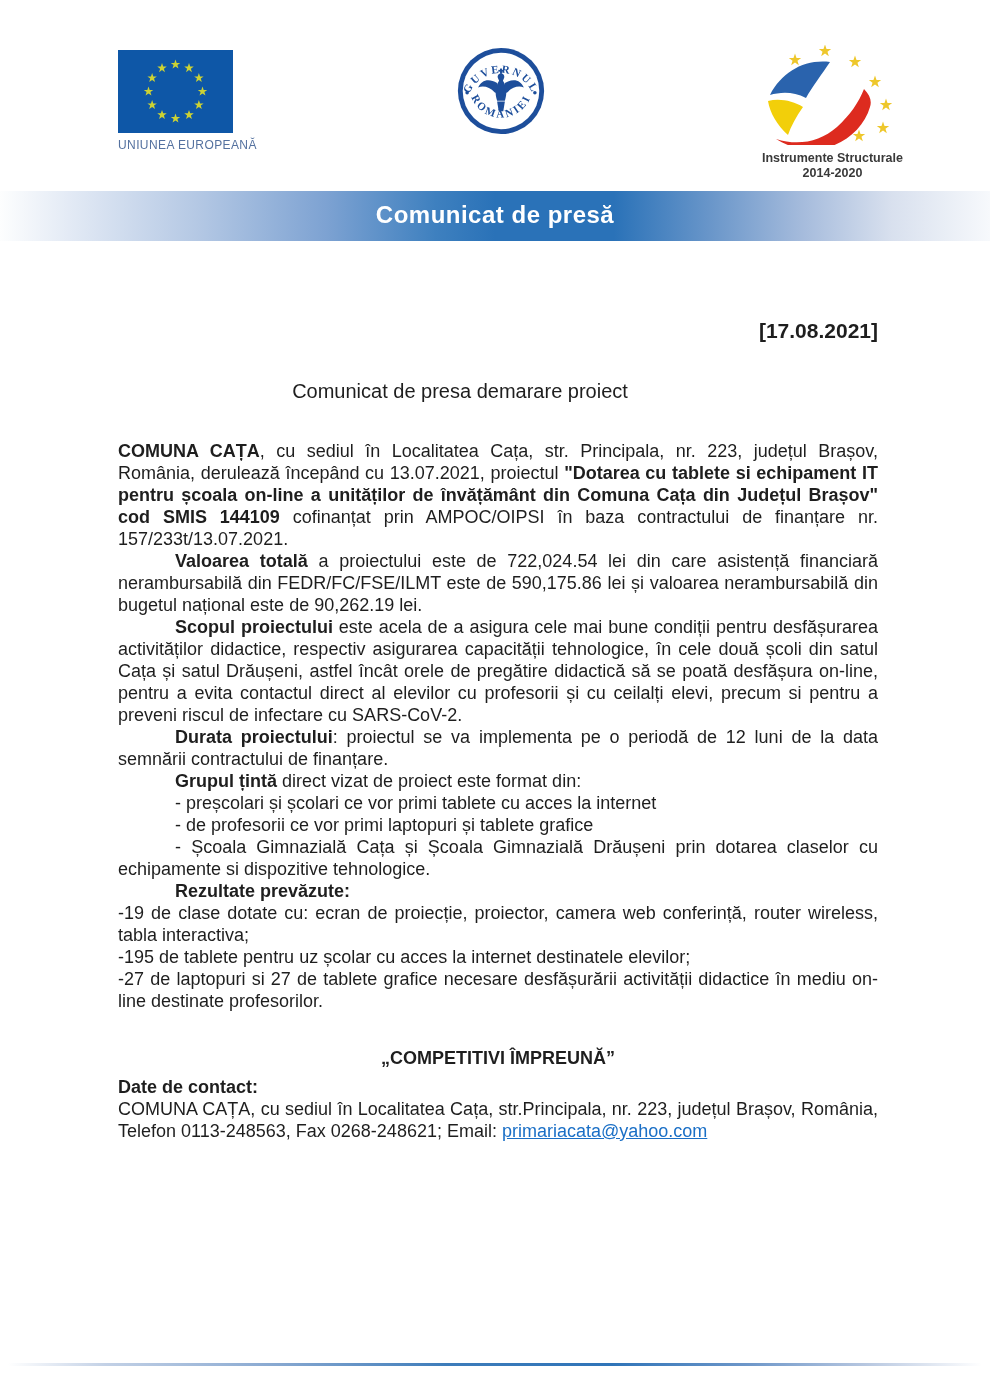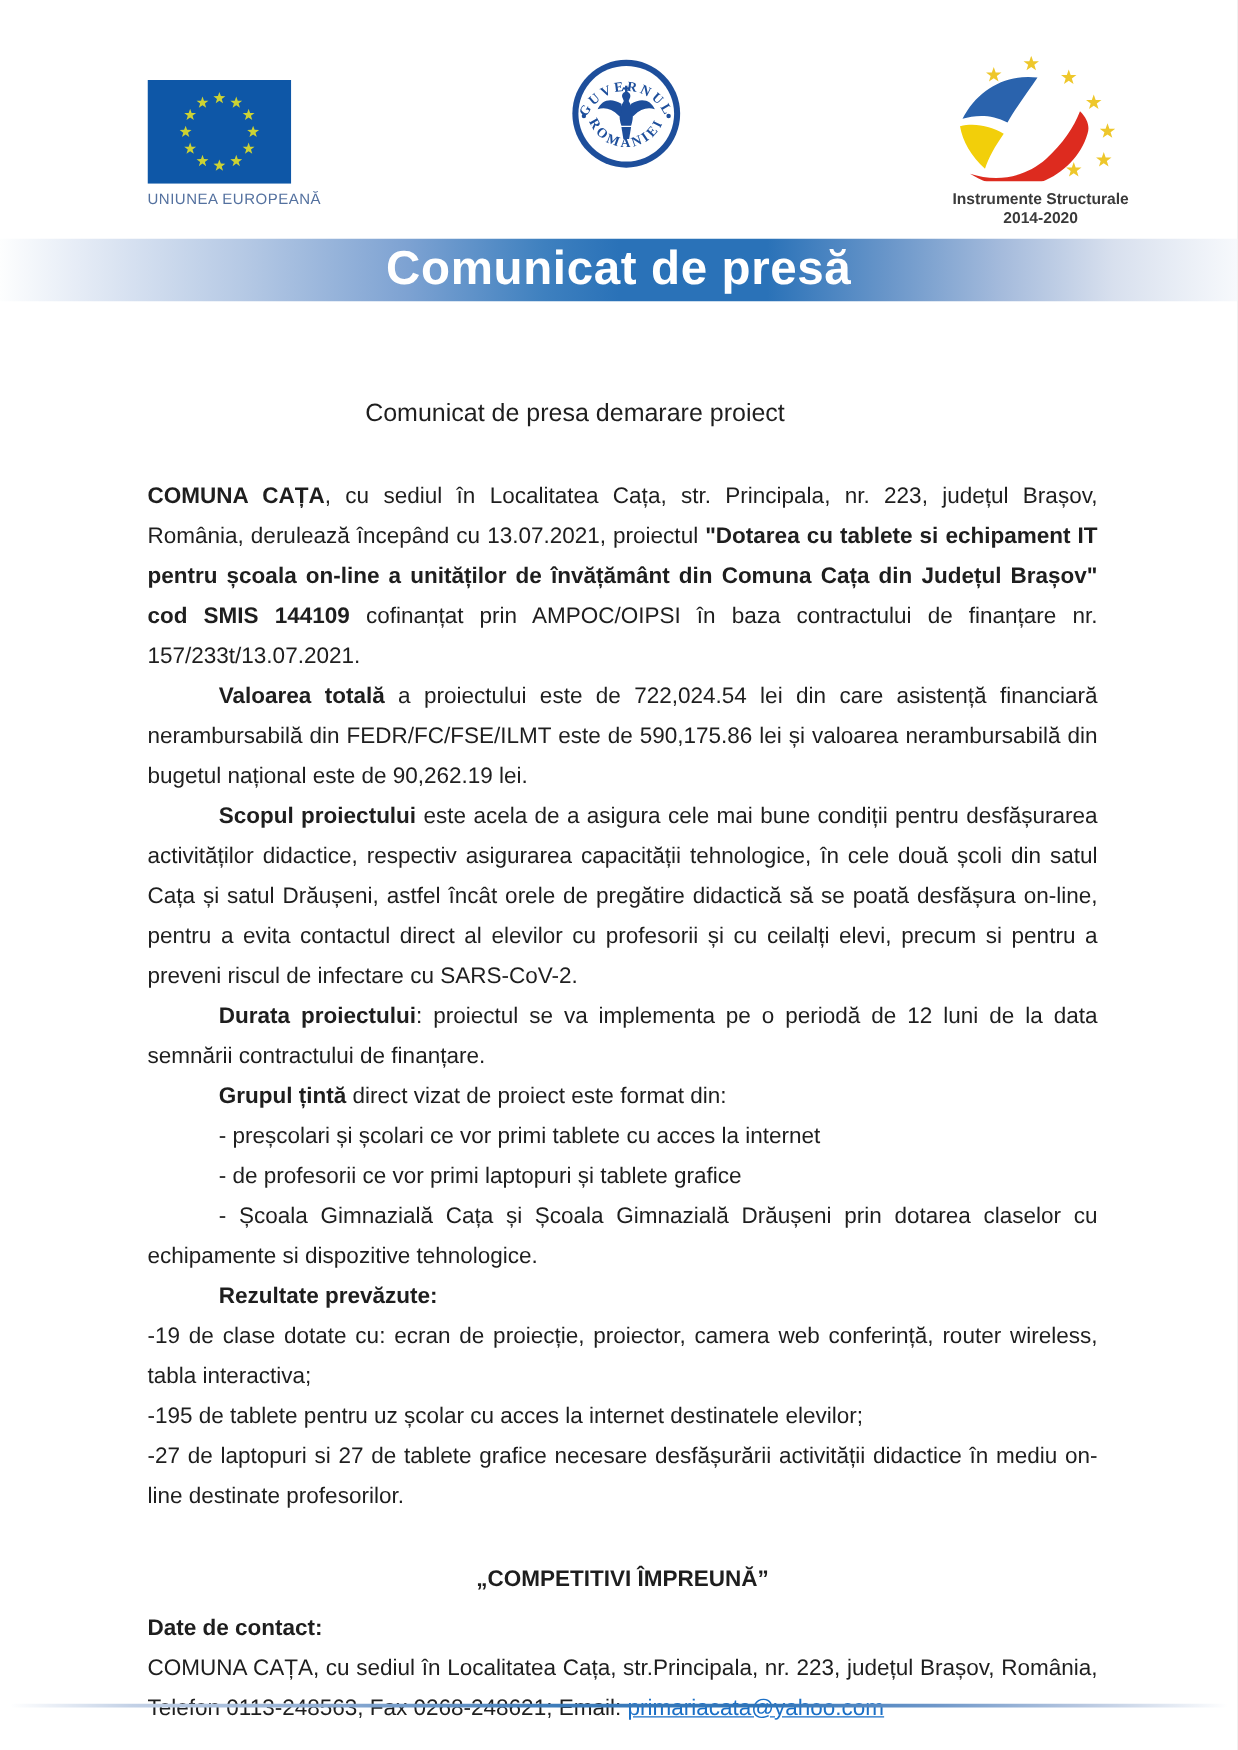--- a/index.html
+++ b/index.html
@@ -4,21 +4,21 @@
 <style>
   html,body { margin:0; padding:0; background:#e8e8e8; }
   .page {
     position:relative; width:990px; height:1400px; margin:0 auto;
     background:#ffffff; overflow:hidden;
     font-family:"Liberation Sans", sans-serif;
     color:var(--text, #1e1e1e);
   }
 
   
-  .eu-logo { position:absolute; left:118px; top:64px; width:115px; text-align:center; }
+  .eu-logo { position:absolute; left:118px; top:50px; width:115px; text-align:center; }
   .eu-logo svg { display:block; }
   .eu-caption { margin-top:5px; font-size:12px; letter-spacing:0.4px; color:var(--eu-caption-blue); white-space:nowrap; }
   .eu-star { fill:var(--eu-star-yellow); }
 
   .gov-logo { position:absolute; left:457px; top:47px; width:88px; height:88px; }
   .seal-rim { fill:var(--seal-blue); }
   .seal-band { fill:#ffffff; }
   .seal-text { fill:var(--seal-blue); font-family:"Liberation Serif", serif; font-weight:bold; font-size:12.5px; letter-spacing:2.5px; }
   .seal-eagle { fill:var(--seal-blue); }
 
@@ -32,31 +32,31 @@
   
   .banner {
     position:absolute; left:0; top:191px; width:990px; height:50px;
     background:linear-gradient(90deg,
       #fdfefe 0%, #e3eaf5 7%, #b4c8e4 20%, #7da2d2 33%,
       #3e80bf 44%, var(--banner-blue) 50%, var(--banner-blue) 62%,
       #6b97ca 72%, #a5bbdc 81%, #d8e0ee 90%, #f7f9fc 100%);
     display:flex; align-items:center; justify-content:center;
   }
   .banner-title {
-    color:#ffffff; font-size:38px; font-weight:bold; letter-spacing:0.5px;
+    color:#ffffff; font-size:24px; font-weight:bold; letter-spacing:0.5px;
     transform:translateY(-1px);
   }
 
   
   .content { position:absolute; left:118px; top:318px; width:760px; }
   .date { font-size:21px; font-weight:bold; line-height:26px; text-align:right; margin:0 0 34px; }
   .doc-title { font-size:20px; font-weight:normal; line-height:26px; margin:0 0 36px;
                text-align:center; padding-right:76px; }
 
-  #paragraphs p { margin:0; font-size:18px; line-height:32px; text-align:justify; }
+  #paragraphs p { margin:0; font-size:18px; line-height:22px; text-align:justify; }
   #paragraphs p.indent { text-indent:57px; }
   #paragraphs p.center { text-align:center; }
   #paragraphs p.gap-lg { margin-top:20px; }
   #paragraphs p.gap-xl { margin-top:35px; }
   #paragraphs p.gap-sm { margin-top:7px; }
   .bold { font-weight:bold; }
   .email-link { color:var(--link-blue); text-decoration:underline; cursor:pointer; }
 
   
   .bottom-rule {
@@ -134,20 +134,21 @@
       <div>Instrumente Structurale</div>
       <div>2014-2020</div>
     </div>
   </div>
 
   <div class="banner">
     <span class="banner-title">Comunicat de presă</span>
   </div>
 
   <main class="content">
+    <div class="date">[17.08.2021]</div>
     <h1 class="doc-title">Comunicat de presa demarare proiect</h1>
     <div id="paragraphs">
         <p><span class="bold">COMUNA CAȚA</span><span>, cu sediul în Localitatea Cața, str. Principala, nr. 223, județul Brașov, România, derulează începând cu 13.07.2021, proiectul </span><span class="bold">"Dotarea cu tablete si echipament IT pentru școala on-line a unităților de învățământ din Comuna Cața din Județul Brașov" cod SMIS 144109</span><span> cofinanțat prin AMPOC/OIPSI în baza contractului de finanțare nr. 157/233t/13.07.2021.</span></p>
         <p class="indent"><span class="bold">Valoarea totală</span><span> a proiectului este de 722,024.54 lei din care asistență financiară nerambursabilă din FEDR/FC/FSE/ILMT este de 590,175.86 lei și valoarea nerambursabilă din bugetul național este de 90,262.19 lei.</span></p>
         <p class="indent"><span class="bold">Scopul proiectului</span><span> este acela de a asigura cele mai bune condiții pentru desfășurarea activităților didactice, respectiv asigurarea capacității tehnologice, în cele două școli din satul Cața și satul Drăușeni, astfel încât orele de pregătire didactică să se poată desfășura on-line, pentru a evita contactul direct al elevilor cu profesorii și cu ceilalți elevi, precum si pentru a preveni riscul de infectare cu SARS-CoV-2.</span></p>
         <p class="indent"><span class="bold">Durata proiectului</span><span>: proiectul se va implementa pe o periodă de 12 luni de la data semnării contractului de finanțare.</span></p>
         <p class="indent"><span class="bold">Grupul țintă</span><span> direct vizat de proiect este format din:</span></p>
         <p class="indent"><span>- preșcolari și școlari ce vor primi tablete cu acces la internet</span></p>
         <p class="indent"><span>- de profesorii ce vor primi laptopuri și tablete grafice</span></p>
         <p class="indent"><span>- Școala Gimnazială Cața și Școala Gimnazială Drăușeni prin dotarea claselor cu echipamente si dispozitive tehnologice.</span></p>

